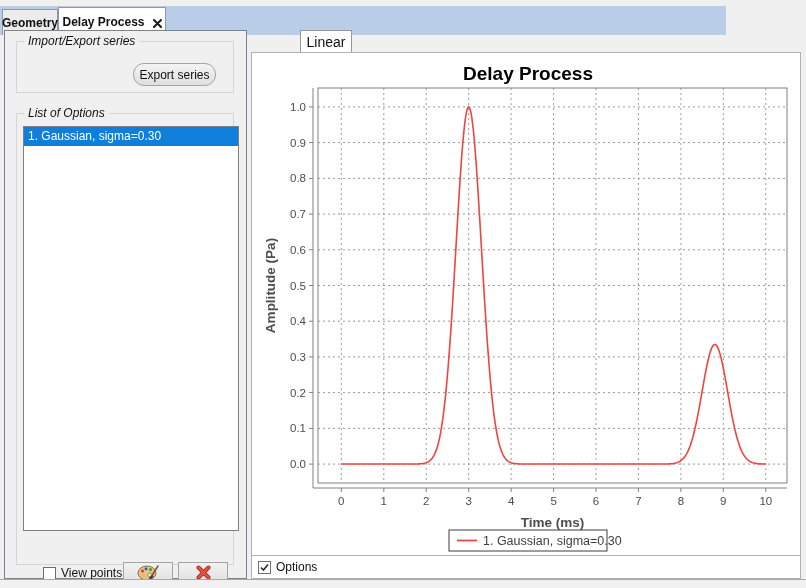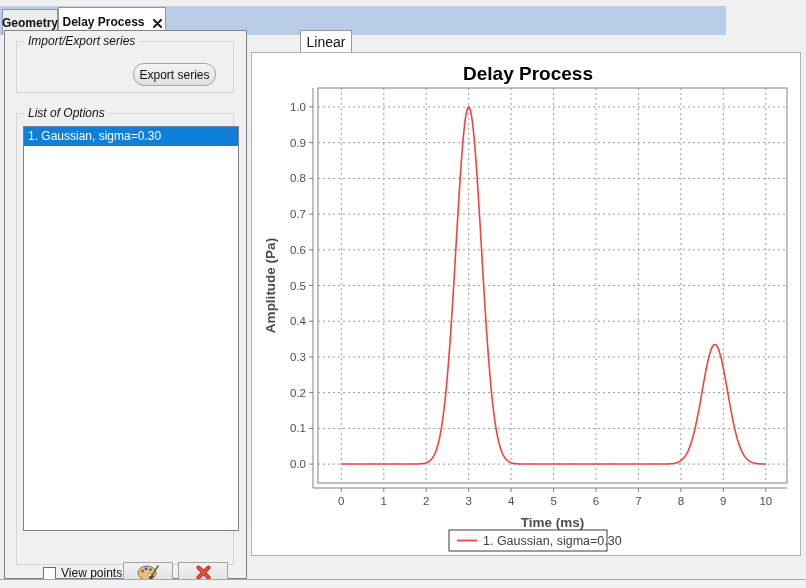--- a/index.html
+++ b/index.html
@@ -201,16 +201,26 @@
             <text x="48" y="54.9" font-size="11.5" fill="#4d4d4d" text-anchor="end">1.0</text>
             <rect x="60" y="32" width="469" height="395" fill="none" stroke="#808080"></rect>
             <text x="294.5" y="471" font-size="13.5" font-weight="bold" fill="#4d4d4d" text-anchor="middle">Time (ms)</text>
             <text x="17" y="229.5" font-size="13.5" font-weight="bold" fill="#4d4d4d" text-anchor="middle" transform="rotate(-90 17 229.5)">Amplitude (Pa)</text>
             <path d="M83.34 408.07 L84.19 408.07 L85.04 408.07 L85.89 408.07 L86.74 408.07 L87.59 408.07 L88.44 408.07 L89.29 408.07 L90.13 408.07 L90.98 408.07 L91.83 408.07 L92.68 408.07 L93.53 408.07 L94.38 408.07 L95.23 408.07 L96.08 408.07 L96.93 408.07 L97.77 408.07 L98.62 408.07 L99.47 408.07 L100.32 408.07 L101.17 408.07 L102.02 408.07 L102.87 408.07 L103.72 408.07 L104.57 408.07 L105.41 408.07 L106.26 408.07 L107.11 408.07 L107.96 408.07 L108.81 408.07 L109.66 408.07 L110.51 408.07 L111.36 408.07 L112.21 408.07 L113.05 408.07 L113.90 408.07 L114.75 408.07 L115.60 408.07 L116.45 408.07 L117.30 408.07 L118.15 408.07 L119.00 408.07 L119.85 408.07 L120.69 408.07 L121.54 408.07 L122.39 408.07 L123.24 408.07 L124.09 408.07 L124.94 408.07 L125.79 408.07 L126.64 408.07 L127.49 408.07 L128.33 408.07 L129.18 408.07 L130.03 408.07 L130.88 408.07 L131.73 408.07 L132.58 408.07 L133.43 408.07 L134.28 408.07 L135.12 408.07 L135.97 408.07 L136.82 408.07 L137.67 408.07 L138.52 408.07 L139.37 408.07 L140.22 408.07 L141.07 408.07 L141.92 408.07 L142.76 408.07 L143.61 408.07 L144.46 408.07 L145.31 408.07 L146.16 408.07 L147.01 408.07 L147.86 408.07 L148.71 408.07 L149.56 408.07 L150.40 408.07 L151.25 408.06 L152.10 408.06 L152.95 408.06 L153.80 408.05 L154.65 408.05 L155.50 408.04 L156.35 408.03 L157.20 408.02 L158.04 408.00 L158.89 407.98 L159.74 407.95 L160.59 407.92 L161.44 407.87 L162.29 407.81 L163.14 407.74 L163.99 407.64 L164.84 407.52 L165.68 407.38 L166.53 407.19 L167.38 406.97 L168.23 406.69 L169.08 406.35 L169.93 405.94 L170.78 405.44 L171.63 404.83 L172.48 404.10 L173.32 403.24 L174.17 402.20 L175.02 400.99 L175.87 399.55 L176.72 397.87 L177.57 395.91 L178.42 393.64 L179.27 391.03 L180.11 388.02 L180.96 384.60 L181.81 380.71 L182.66 376.31 L183.51 371.38 L184.36 365.86 L185.21 359.74 L186.06 352.97 L186.91 345.52 L187.75 337.39 L188.60 328.56 L189.45 319.02 L190.30 308.77 L191.15 297.84 L192.00 286.25 L192.85 274.03 L193.70 261.25 L194.55 247.95 L195.39 234.23 L196.24 220.17 L197.09 205.87 L197.94 191.45 L198.79 177.03 L199.64 162.75 L200.49 148.73 L201.34 135.13 L202.19 122.09 L203.03 109.76 L203.88 98.28 L204.73 87.77 L205.58 78.39 L206.43 70.23 L207.28 63.40 L208.13 58.00 L208.98 54.09 L209.83 51.72 L210.67 50.93 L211.52 51.72 L212.37 54.09 L213.22 58.00 L214.07 63.40 L214.92 70.23 L215.77 78.39 L216.62 87.77 L217.47 98.28 L218.31 109.76 L219.16 122.09 L220.01 135.13 L220.86 148.73 L221.71 162.75 L222.56 177.03 L223.41 191.45 L224.26 205.87 L225.10 220.17 L225.95 234.23 L226.80 247.95 L227.65 261.25 L228.50 274.03 L229.35 286.25 L230.20 297.84 L231.05 308.77 L231.90 319.02 L232.74 328.56 L233.59 337.39 L234.44 345.52 L235.29 352.97 L236.14 359.74 L236.99 365.86 L237.84 371.38 L238.69 376.31 L239.54 380.71 L240.38 384.60 L241.23 388.02 L242.08 391.03 L242.93 393.64 L243.78 395.91 L244.63 397.87 L245.48 399.55 L246.33 400.99 L247.18 402.20 L248.02 403.24 L248.87 404.10 L249.72 404.83 L250.57 405.44 L251.42 405.94 L252.27 406.35 L253.12 406.69 L253.97 406.97 L254.82 407.19 L255.66 407.38 L256.51 407.52 L257.36 407.64 L258.21 407.74 L259.06 407.81 L259.91 407.87 L260.76 407.92 L261.61 407.95 L262.46 407.98 L263.30 408.00 L264.15 408.02 L265.00 408.03 L265.85 408.04 L266.70 408.05 L267.55 408.05 L268.40 408.06 L269.25 408.06 L270.10 408.06 L270.94 408.07 L271.79 408.07 L272.64 408.07 L273.49 408.07 L274.34 408.07 L275.19 408.07 L276.04 408.07 L276.89 408.07 L277.73 408.07 L278.58 408.07 L279.43 408.07 L280.28 408.07 L281.13 408.07 L281.98 408.07 L282.83 408.07 L283.68 408.07 L284.53 408.07 L285.37 408.07 L286.22 408.07 L287.07 408.07 L287.92 408.07 L288.77 408.07 L289.62 408.07 L290.47 408.07 L291.32 408.07 L292.17 408.07 L293.01 408.07 L293.86 408.07 L294.71 408.07 L295.56 408.07 L296.41 408.07 L297.26 408.07 L298.11 408.07 L298.96 408.07 L299.81 408.07 L300.65 408.07 L301.50 408.07 L302.35 408.07 L303.20 408.07 L304.05 408.07 L304.90 408.07 L305.75 408.07 L306.60 408.07 L307.45 408.07 L308.29 408.07 L309.14 408.07 L309.99 408.07 L310.84 408.07 L311.69 408.07 L312.54 408.07 L313.39 408.07 L314.24 408.07 L315.09 408.07 L315.93 408.07 L316.78 408.07 L317.63 408.07 L318.48 408.07 L319.33 408.07 L320.18 408.07 L321.03 408.07 L321.88 408.07 L322.72 408.07 L323.57 408.07 L324.42 408.07 L325.27 408.07 L326.12 408.07 L326.97 408.07 L327.82 408.07 L328.67 408.07 L329.52 408.07 L330.36 408.07 L331.21 408.07 L332.06 408.07 L332.91 408.07 L333.76 408.07 L334.61 408.07 L335.46 408.07 L336.31 408.07 L337.16 408.07 L338.00 408.07 L338.85 408.07 L339.70 408.07 L340.55 408.07 L341.40 408.07 L342.25 408.07 L343.10 408.07 L343.95 408.07 L344.80 408.07 L345.64 408.07 L346.49 408.07 L347.34 408.07 L348.19 408.07 L349.04 408.07 L349.89 408.07 L350.74 408.07 L351.59 408.07 L352.44 408.07 L353.28 408.07 L354.13 408.07 L354.98 408.07 L355.83 408.07 L356.68 408.07 L357.53 408.07 L358.38 408.07 L359.23 408.07 L360.08 408.07 L360.92 408.07 L361.77 408.07 L362.62 408.07 L363.47 408.07 L364.32 408.07 L365.17 408.07 L366.02 408.07 L366.87 408.07 L367.71 408.07 L368.56 408.07 L369.41 408.07 L370.26 408.07 L371.11 408.07 L371.96 408.07 L372.81 408.07 L373.66 408.07 L374.51 408.07 L375.35 408.07 L376.20 408.07 L377.05 408.07 L377.90 408.07 L378.75 408.07 L379.60 408.07 L380.45 408.07 L381.30 408.07 L382.15 408.07 L382.99 408.07 L383.84 408.07 L384.69 408.07 L385.54 408.07 L386.39 408.07 L387.24 408.07 L388.09 408.07 L388.94 408.07 L389.79 408.07 L390.63 408.07 L391.48 408.07 L392.33 408.07 L393.18 408.07 L394.03 408.07 L394.88 408.07 L395.73 408.07 L396.58 408.07 L397.43 408.07 L398.27 408.07 L399.12 408.07 L399.97 408.07 L400.82 408.06 L401.67 408.06 L402.52 408.06 L403.37 408.05 L404.22 408.05 L405.07 408.04 L405.91 408.03 L406.76 408.02 L407.61 408.00 L408.46 407.98 L409.31 407.96 L410.16 407.93 L411.01 407.89 L411.86 407.84 L412.70 407.78 L413.55 407.70 L414.40 407.61 L415.25 407.50 L416.10 407.36 L416.95 407.19 L417.80 406.99 L418.65 406.74 L419.50 406.45 L420.34 406.11 L421.19 405.70 L422.04 405.22 L422.89 404.65 L423.74 404.00 L424.59 403.24 L425.44 402.36 L426.29 401.36 L427.14 400.21 L427.98 398.90 L428.83 397.43 L429.68 395.78 L430.53 393.93 L431.38 391.88 L432.23 389.61 L433.08 387.12 L433.93 384.39 L434.78 381.43 L435.62 378.24 L436.47 374.81 L437.32 371.14 L438.17 367.26 L439.02 363.17 L439.87 358.88 L440.72 354.43 L441.57 349.83 L442.42 345.12 L443.26 340.34 L444.11 335.50 L444.96 330.67 L445.81 325.89 L446.66 321.19 L447.51 316.64 L448.36 312.27 L449.21 308.14 L450.06 304.29 L450.90 300.77 L451.75 297.63 L452.60 294.89 L453.45 292.61 L454.30 290.80 L455.15 289.49 L456.00 288.69 L456.85 288.43 L457.70 288.69 L458.54 289.49 L459.39 290.80 L460.24 292.61 L461.09 294.89 L461.94 297.63 L462.79 300.77 L463.64 304.29 L464.49 308.14 L465.33 312.27 L466.18 316.64 L467.03 321.19 L467.88 325.89 L468.73 330.67 L469.58 335.50 L470.43 340.34 L471.28 345.12 L472.13 349.83 L472.97 354.43 L473.82 358.88 L474.67 363.17 L475.52 367.26 L476.37 371.14 L477.22 374.81 L478.07 378.24 L478.92 381.43 L479.77 384.39 L480.61 387.12 L481.46 389.61 L482.31 391.88 L483.16 393.93 L484.01 395.78 L484.86 397.43 L485.71 398.90 L486.56 400.21 L487.41 401.36 L488.25 402.36 L489.10 403.24 L489.95 404.00 L490.80 404.65 L491.65 405.22 L492.50 405.70 L493.35 406.11 L494.20 406.45 L495.05 406.74 L495.89 406.99 L496.74 407.19 L497.59 407.36 L498.44 407.50 L499.29 407.61 L500.14 407.70 L500.99 407.78 L501.84 407.84 L502.69 407.89 L503.53 407.93 L504.38 407.96 L505.23 407.98 L506.08 408.00 L506.93 408.02 L507.78 408.03 " fill="none" stroke="#ee4540" stroke-width="1.6" stroke-linejoin="round"></path>
             <rect x="191" y="474" width="158" height="21" fill="#fff" stroke="#3c3c3c"></rect>
             <line x1="199" y1="484.5" x2="219" y2="484.5" stroke="#ee4540" stroke-width="1.8"></line>
             <text x="225" y="489" font-size="12.5" fill="#3f3f3f">1. Gaussian, sigma=0.30</text>
           </svg></div>
     </div>
+    <div class="options-row">
+      <label class="checkrow">
+        <span class="cb">
+          <svg width="11" height="11" viewBox="0 0 11 11">
+              <path d="M2 5.5 L4.5 8 L9 2.5" stroke="#2b2b2b" stroke-width="1.6" fill="none"></path>
+            </svg>
+        </span>
+        <span>Options</span>
+      </label>
+    </div>
   </div>
 
   <div class="bottom-strip"></div>
 </div>
 
 </body></html>

